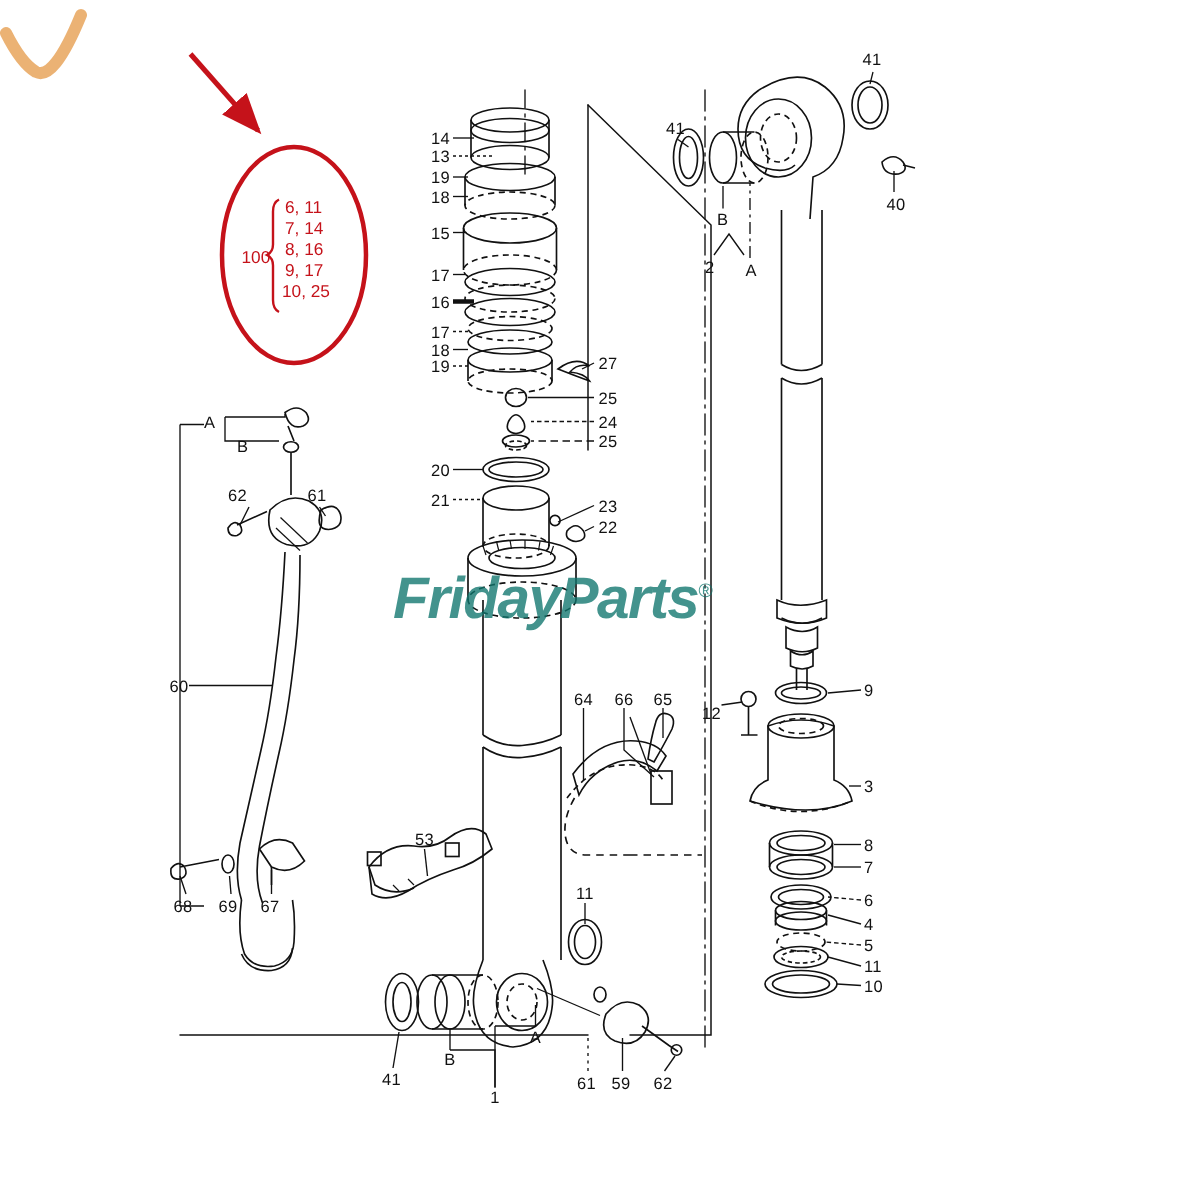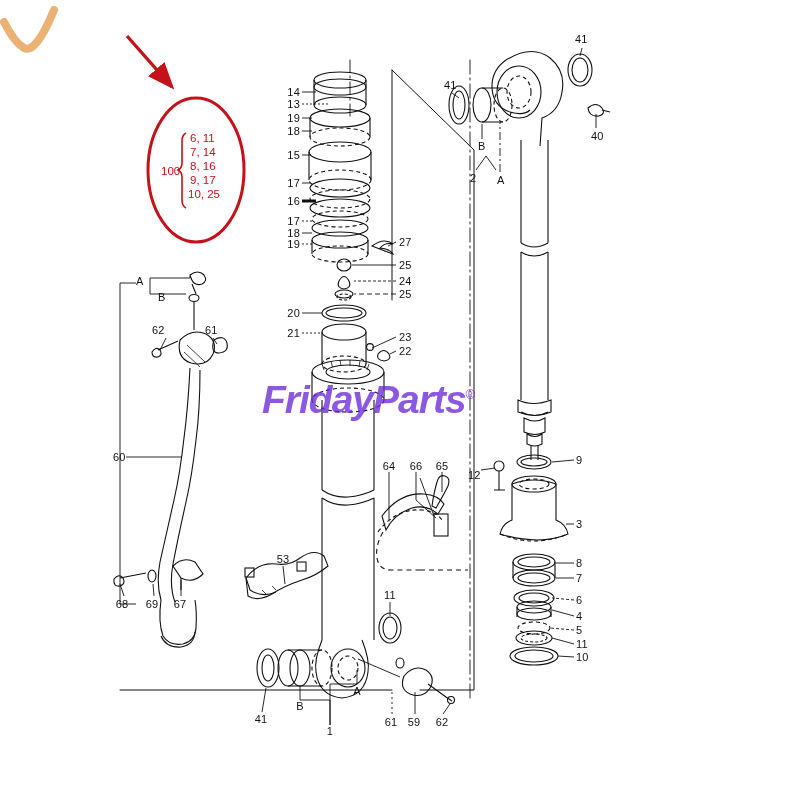--- a/index.html
+++ b/index.html
@@ -8,21 +8,21 @@
        font-family:"Liberation Sans","DejaVu Sans",sans-serif;}
   #stage{position:relative;width:800px;height:800px;background:#fff;}
   #stage svg{position:absolute;top:0;left:0;}
   .lbl{font-family:"Liberation Sans","DejaVu Sans",sans-serif;
        font-size:11px;fill:#111;letter-spacing:.2px;}
   .lbl-red{font-family:"Liberation Sans","DejaVu Sans",sans-serif;
        font-size:11.5px;fill:#c5121a;}
   .wm{position:absolute;left:262px;top:378px;width:280px;
       font-family:"Liberation Sans","DejaVu Sans",sans-serif;
       font-size:39px;font-weight:bold;font-style:italic;
-      color:#6d28d9;opacity:.78;letter-spacing:-1px;
+      color:#0f766e;opacity:.78;letter-spacing:-1px;
       white-space:nowrap;pointer-events:none;user-select:none;}
   .wm .reg{font-size:13px;vertical-align:super;font-style:normal;font-weight:normal;}
   .swoosh{position:absolute;left:345px;top:372px;width:70px;height:56px;
           pointer-events:none;}
 </style>
 </head>
 <body>
 
 <div id="stage">
 

